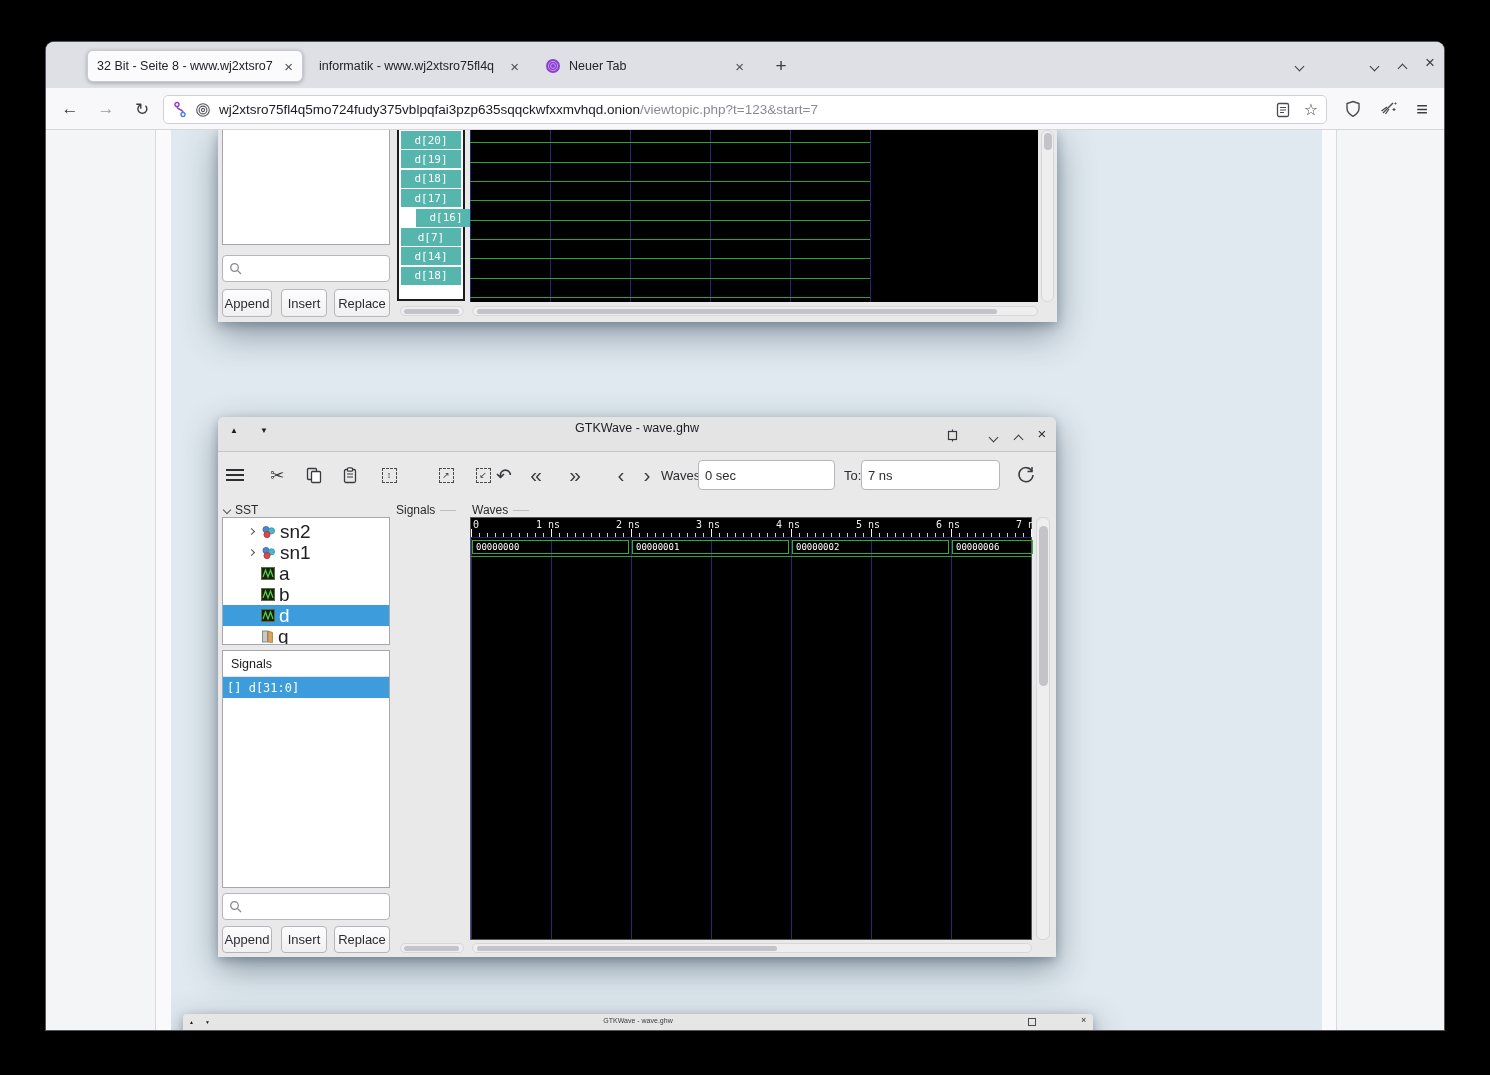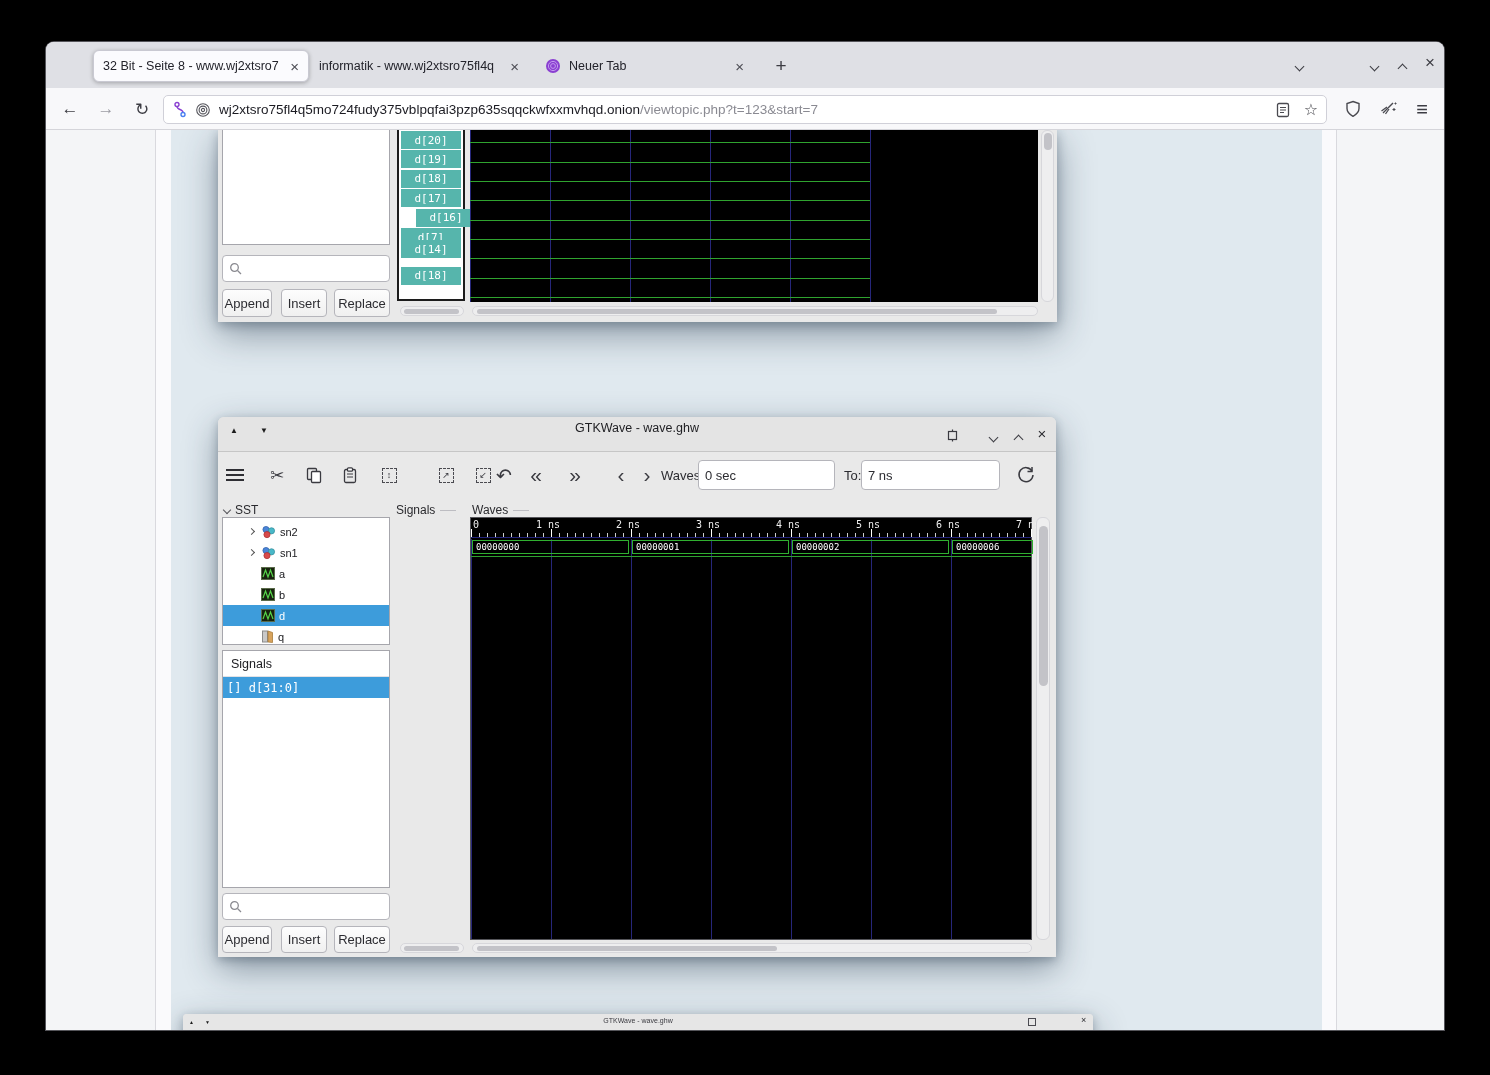--- a/index.html
+++ b/index.html
@@ -40,38 +40,38 @@
     display:flex;align-items:center;justify-content:center;font-size:13px;color:#2c2c31;}
   .sbtrack{position:absolute;background:#eeeeef;border:1px solid #d7d7db;border-radius:6px;}
   .sbthumb{position:absolute;background:#c3c3c8;border-radius:5px;}
   .mono{font-family:"DejaVu Sans Mono",monospace;}
   .framelabel{position:absolute;font-size:12px;color:#2a2a2e;display:flex;align-items:center;gap:5px;}
   .framelabel::after{content:"";border-top:1px solid #bdbdc2;flex:0 0 16px;}
   .tcell{position:absolute;left:2px;width:60px;height:18px;background:#56b5ac;color:#fff;
     font-family:"DejaVu Sans Mono",monospace;font-size:11px;display:flex;align-items:center;justify-content:center;}
   .twrow{position:absolute;left:0;width:400px;border-bottom:1px solid #2fa32f;}
   .gridlines{background-image:repeating-linear-gradient(90deg,#26267a 0 1px,transparent 1px 80px);}
-  .treerow{position:relative;height:21px;display:flex;align-items:center;font-size:11px;color:#202024;}
+  .treerow{position:relative;height:21px;display:flex;align-items:center;font-size:19px;color:#202024;}
   .treerow.sel{background:#3d9cdb;color:#fff;}
   .busseg{position:absolute;top:1px;height:14px;border:1px solid #30b030;color:#fff;
     font-family:"DejaVu Sans Mono",monospace;font-size:9px;line-height:12px;padding-left:3px;}
   .tlabel{position:absolute;top:1px;color:#efefef;font-family:"DejaVu Sans Mono",monospace;font-size:10px;white-space:nowrap;}
   .titlebar-ico{position:absolute;top:10px;width:18px;height:16px;display:flex;align-items:center;justify-content:center;}
   .toolico{position:absolute;top:10px;width:26px;height:26px;display:flex;align-items:center;justify-content:center;
     font-size:17px;color:#3a3a40;}
   .dashbox{width:15px;height:15px;border:1px dashed #4a4a50;display:flex;align-items:center;justify-content:center;
     font-size:9px;color:#3a3a40;}
 </style>
 </head>
 <body>
 
 <div class="browser">
 
   <div class="tabbar">
-    <div class="tab active" style="left:47px;width:216px;">
+    <div class="tab active" style="left:41px;width:216px;">
       <span class="tab-title">32 Bit - Seite 8 - www.wj2xtsro7</span>
       <span class="tab-close">×</span>
     </div>
     <div class="tab" style="left:264px;width:218px;">
       <span class="tab-title">informatik - www.wj2xtsro75fl4q</span>
       <span class="tab-close">×</span>
     </div>
     <div class="tab" style="left:490px;width:217px;">
       <span style="margin-right:8px;display:flex;">
         <svg width="16" height="16" viewBox="0 0 16 16">
@@ -159,21 +159,21 @@
         <div class="gbtn" style="left:116px;top:159px;width:56px;height:28px;">Replace</div>
 
         <div style="position:absolute;left:179px;top:-2px;width:68px;height:173px;background:#fff;
              border:2px solid #1c1c1c;border-top:none;">
             <div class="tcell" style="top: 3px;">d[20]</div>
             <div class="tcell" style="top: 22.4px;">d[19]</div>
             <div class="tcell" style="top: 41.8px;">d[18]</div>
             <div class="tcell" style="top: 61.2px;">d[17]</div>
             <div class="tcell" style="top: 80.6px; margin-left: 15px;">d[16]</div>
             <div class="tcell" style="top: 100px;">d[7]</div>
-            <div class="tcell" style="top: 112px;">d[14]</div>
+            <div class="tcell" style="top: 119px;">d[14]</div>
             <div class="tcell" style="top: 138.8px;">d[18]</div>
           </div>
 
         <div class="abs" style="left:252px;top:0;width:568px;height:172px;background:#000;">
           <div class="abs gridlines" style="left:0;top:0;width:401px;height:172px;"></div>
           <div class="abs" style="left:0;top:-6px;width:401px;height:178px;">
               <div class="twrow" style="top: 0px; height: 19.33px;"></div>
               <div class="twrow" style="top: 19.33px; height: 19.33px;"></div>
               <div class="twrow" style="top: 38.66px; height: 19.33px;"></div>
               <div class="twrow" style="top: 57.99px; height: 19.33px;"></div>

